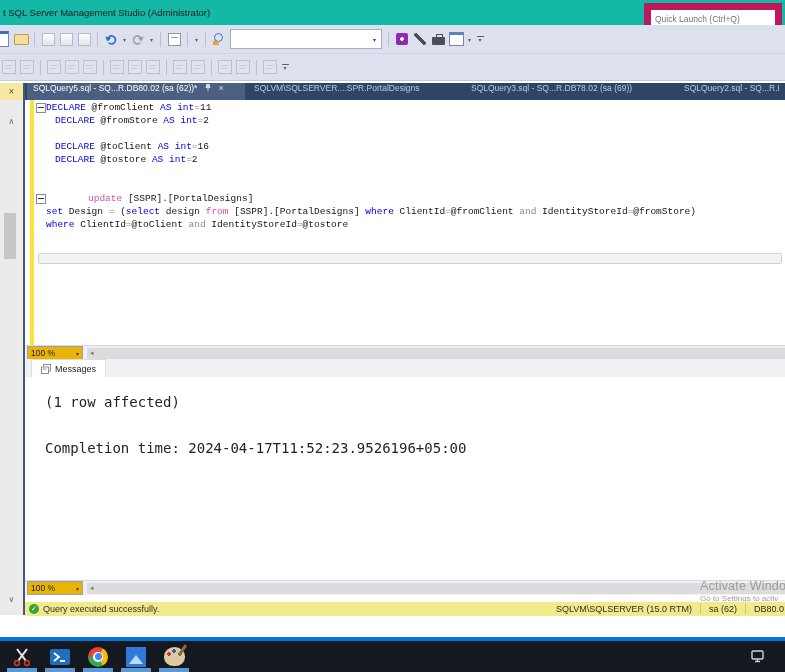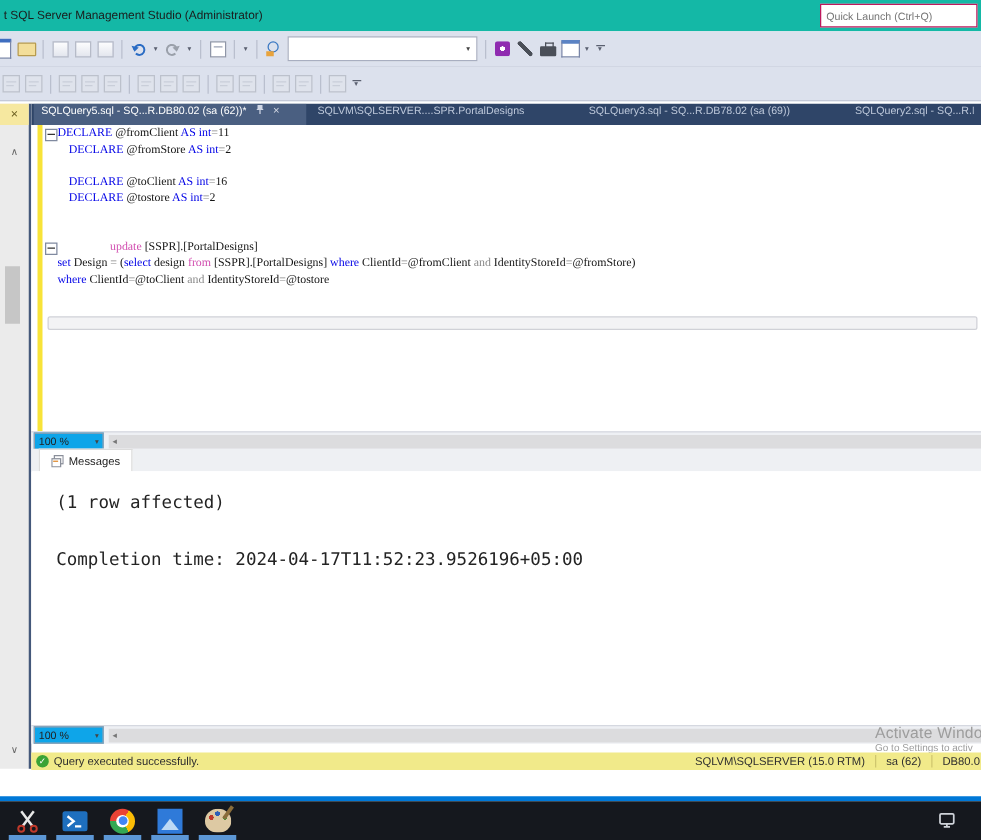--- a/index.html
+++ b/index.html
@@ -2,21 +2,21 @@
 <html><head>
 <meta charset="utf-8">
 <style>
   html,body{margin:0;padding:0;background:#fff}
   #screen{position:relative;width:785px;height:672px;overflow:hidden;background:#fff;
           font-family:"Liberation Sans",sans-serif;-webkit-font-smoothing:antialiased}
 
   
   #titlebar{position:absolute;left:0;top:0;width:785px;height:25px;background:#14b8a6}
   #title-text{position:absolute;left:3px;top:0;height:25px;line-height:25px;font-size:9.5px;color:#1b1b1b;white-space:nowrap}
-  #quicklaunch{position:absolute;right:3px;top:3px;width:124px;height:17px;background:#fff;border:1px solid #be185d;display:flex;align-items:center}
+  #quicklaunch{position:absolute;right:3px;top:3px;width:124px;height:17px;background:#fff;border:7px solid #be185d;display:flex;align-items:center}
   #quicklaunch input{border:0;outline:0;width:100%;font-size:8.5px;color:#555;padding:0 4px;font-family:"Liberation Sans",sans-serif;background:transparent}
 
   
   .tbrow{position:absolute;left:0;width:785px;background:#dce1ed;display:flex;align-items:center}
   #tbrow1{top:25px;height:28px;border-bottom:1px solid #cdd2e0}
   #tbrow2{top:54px;height:26px;border-bottom:1px solid #c4c9d8}
   .sep{width:1px;height:15px;background:#b9bfce;margin:0 4px;flex:none}
   .tbi{display:flex;align-items:center;justify-content:center;width:18px;height:20px;flex:none}
   .dis{width:11px;height:11px;border:1px solid #b6bbc8;background:linear-gradient(#fdfdfe,#e3e6ee)}
   .dis2{width:12px;height:12px;border:1px solid #bcc1cc;background:#dfe3ec;
@@ -56,30 +56,30 @@
   
   #leftstrip{position:absolute;left:0;top:83px;width:23px;height:532px;background:#ebebeb;border-right:2px solid #44587a}
   #lclose{height:17px;background:#f6e8a0;color:#6a5d20;font-size:10px;display:flex;align-items:center;justify-content:center}
   #lup{position:absolute;top:34px;left:0;width:23px;text-align:center;font-size:8px;color:#666}
   #lthumb{position:absolute;top:130px;left:4px;width:12px;height:46px;background:#c6c6c6}
   #ldown{position:absolute;top:512px;left:0;width:23px;text-align:center;font-size:8px;color:#666}
 
   
   #editor{position:absolute;left:25px;top:100px;right:0;height:245px;background:#fff;overflow:hidden}
   #changebar{position:absolute;left:5px;top:0;width:4px;height:245px;background:#f8e338}
-  .code-line{position:absolute;height:13px;line-height:13px;font-family:Liberation Serif, serif;font-size:9.5px;white-space:pre}
+  .code-line{position:absolute;height:13px;line-height:13px;font-family:Liberation Mono, monospace;font-size:9.5px;white-space:pre}
   .tk-kw{color:#0000e6}.tk-mg{color:#d24fb0}.tk-op{color:#8a8a8a}.tk-id{color:#151515}
   .fold{position:absolute;left:11px;width:8px;height:8px;border:1px solid #808aa0;background:#fff}
   .fold::after{content:"";position:absolute;left:1px;right:1px;top:3px;height:1px;background:#333}
   #curline{position:absolute;left:13px;top:153px;width:742px;height:9px;background:#f3f3f5;border:1px solid #d0d1d7;border-radius:2px}
 
   
   .zoombar{position:absolute;left:25px;right:0;height:14px;background:#eef0f4;border-top:1px solid #d5d8e0;display:flex;align-items:center}
   #zoombar1{top:345px}#zoombar2{top:580px}
-  .zoomsel{width:48px;height:12px;background:#0ea5e9;border:1px solid #9aa0ae;font-size:8.5px;color:#222;display:flex;align-items:center;justify-content:space-between;padding:0 3px;margin-left:2px}
+  .zoomsel{width:48px;height:12px;background:#eab308;border:1px solid #9aa0ae;font-size:8.5px;color:#222;display:flex;align-items:center;justify-content:space-between;padding:0 3px;margin-left:2px}
   .zoomsel .za{font-size:6px;color:#444}
   .hscroll{flex:1;height:11px;background:#dcdcde;display:flex;align-items:center;color:#777;font-size:7px;padding-left:3px;margin-left:4px}
 
   
   #msgtabs{position:absolute;left:25px;top:359px;right:0;height:18px;background:#eef0f3}
   #msgtab{position:absolute;left:6px;top:0;height:17px;background:#fff;border:1px solid #dcdcdc;border-bottom:none;display:flex;align-items:center;gap:4px;padding:0 9px;font-size:9px;color:#222}
   #msgcontent{position:absolute;left:25px;top:377px;right:0;height:203px;background:#fff;padding:14px 0 0 20px;box-sizing:border-box}
   .msg-line{font-family:"DejaVu Sans Mono",monospace;font-size:14px;color:#232323;line-height:23px;white-space:pre}
 
   

